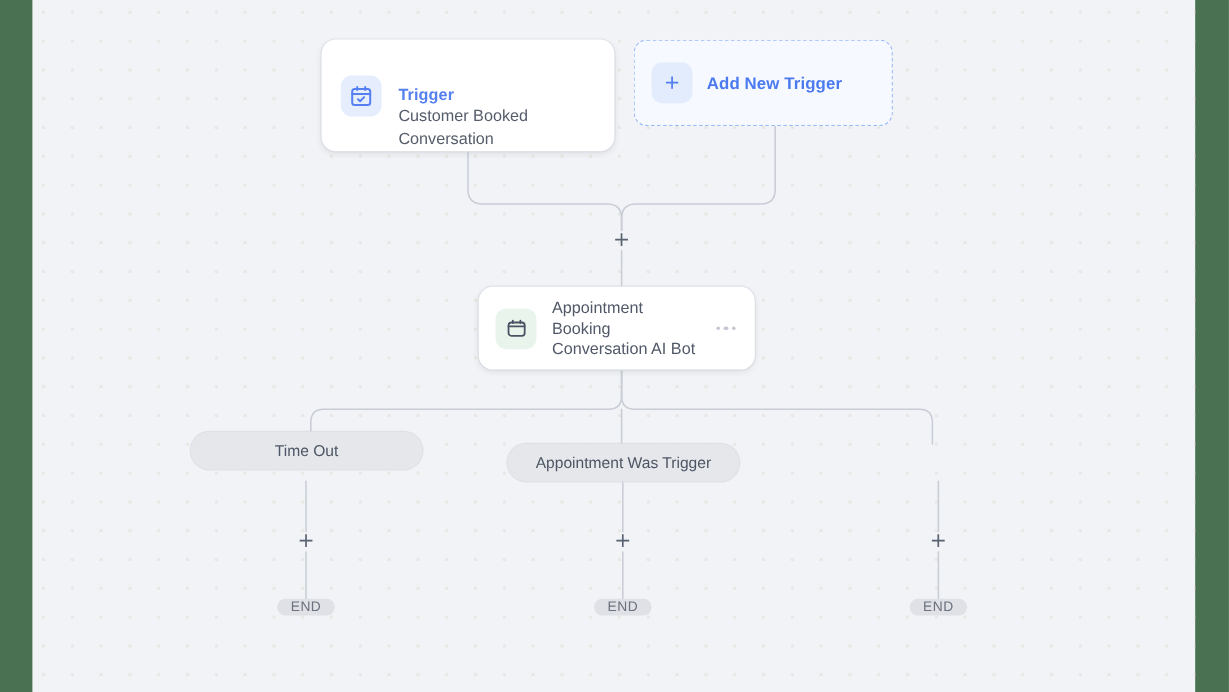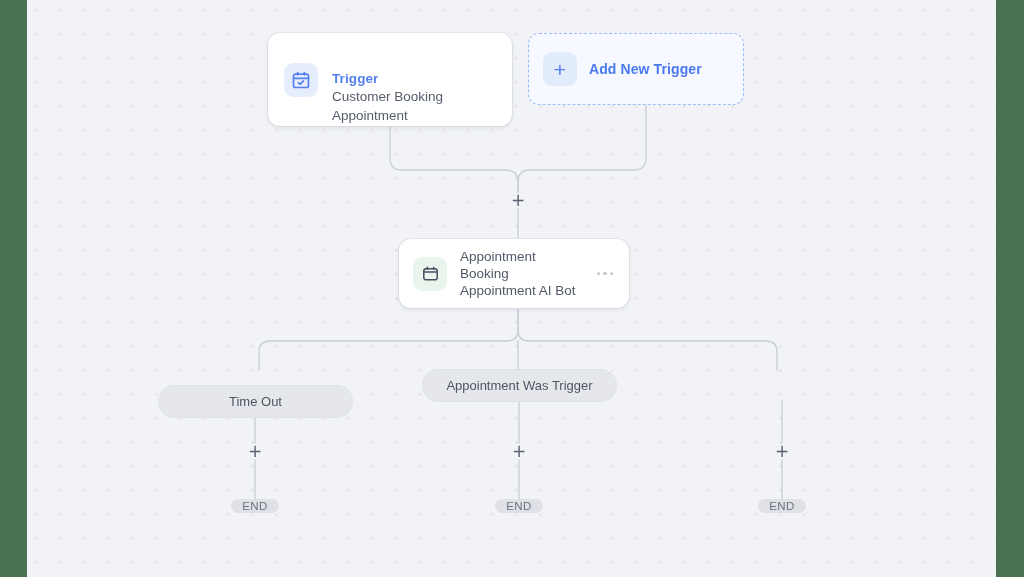--- a/index.html
+++ b/index.html
@@ -153,21 +153,21 @@
     border-radius: 16px;
     display: flex;
     align-items: center;
     justify-content: center;
     color: #4d5664;
     font-size: 13px;
     padding: 0 22px;
     box-shadow: 0 0 0 1px rgba(219,222,228,0.85);
     cursor: pointer;
   }
-  #pill-0 { left: 132px; top: 386px; width: 193px; }
+  #pill-0 { left: 132px; top: 360px; width: 193px; }
   #pill-1 { left: 396px; top: 370px; width: 193px; }
   #pill-2 { left: 658px; top: 370px; width: 197px; }
   
   .plus-btn {
     width: 16px; height: 16px;
     display: flex; align-items: center; justify-content: center;
     color: #5a6372;
     font-size: 17px;
     line-height: 1;
     font-weight: 400;
@@ -240,42 +240,42 @@
       <div class="icon-tile blue">
         <svg width="20" height="20" viewBox="0 0 24 24" fill="none" stroke="#5680f0" stroke-width="2" stroke-linecap="round" stroke-linejoin="round">
           <rect x="3" y="5" width="18" height="16" rx="2.5"></rect>
           <path d="M3 10 H21"></path>
           <path d="M8 3 v3 M16 3 v3"></path>
           <path d="M8.8 15.2 l2.1 2.1 l4-4.2"></path>
         </svg>
       </div>
       <div class="trig-text">
         <div class="trig-title">Trigger</div>
-        <div class="trig-sub">Customer Booking Appointment</div>
+        <div class="trig-sub">Customer Booked Conversation</div>
       </div>
     </div>
 
     <div class="node" id="add-trigger">
       <div class="plus-tile">+</div>
       <div class="lbl">Add New Trigger</div>
     </div>
 
     <div class="node plus-btn" id="plus-main">+</div>
 
     <div class="node" id="bot-node">
       <div class="icon-tile green">
         <svg width="19" height="19" viewBox="0 0 24 24" fill="none" stroke="#4a5263" stroke-width="1.9" stroke-linecap="round" stroke-linejoin="round">
           <rect x="3.5" y="6" width="17" height="14" rx="3"></rect>
           <path d="M3.5 10 H20.5"></path>
           <path d="M8 4 v2.5 M16 4 v2.5"></path>
         </svg>
       </div>
       <div class="bot-text">
         <div>Appointment Booking</div>
-        <div>Appointment AI Bot</div>
+        <div>Conversation AI Bot</div>
       </div>
       <div id="bot-dots">
         <i></i>
           <i></i>
           <i></i>
       </div>
     </div>
 
     <div class="node branch-pill" id="pill-0">Time Out</div>
     <div class="node branch-pill" id="pill-1">Appointment Was Trigger</div>

